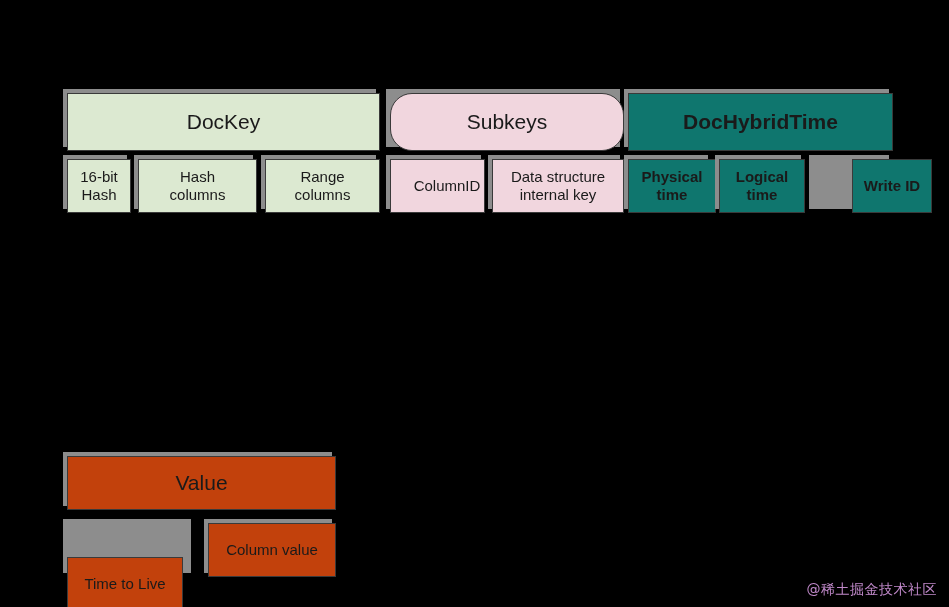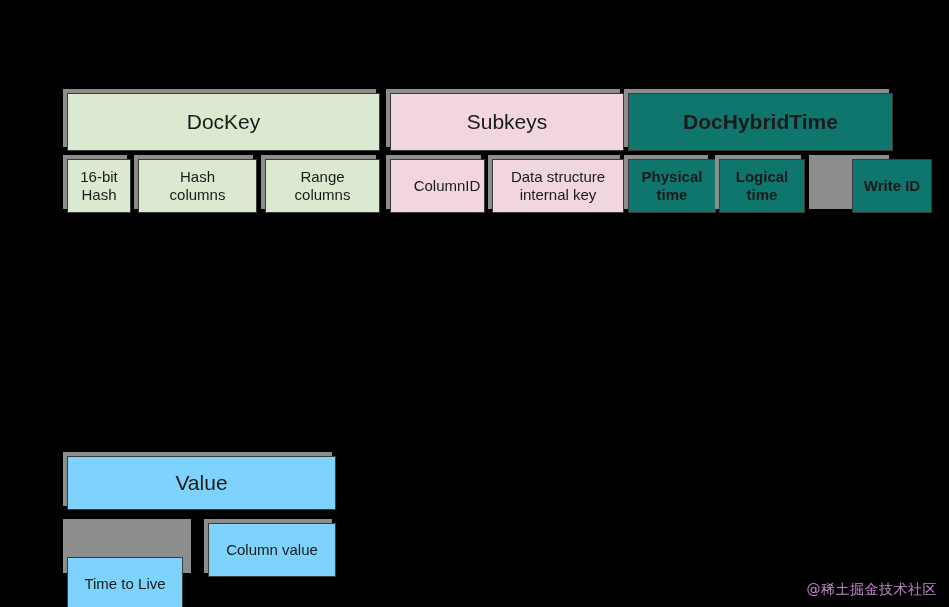--- a/index.html
+++ b/index.html
@@ -38,21 +38,21 @@
   .shadow {
     position: absolute;
     background: #8d8d8d;
     box-sizing: border-box;
   }
 
   
   .fill-green  { background: #dce9d1; }
   .fill-pink   { background: #f1d6de; }
   .fill-blue   { background: #0f766e; font-weight: bold; }
-  .fill-salmon { background: #7dd3fc; }
+  .fill-salmon { background: #c2410c; }
 
   
   .t-head { font-size: 21px; }
   .t-sub  { font-size: 15px; }
   .t-val  { font-size: 21px; }
   .t-valsub { font-size: 15px; }
 
   
   #watermark {
     position: absolute;
@@ -68,21 +68,21 @@
 </style>
 </head>
 <body>
 
 <div class="shadow" style="left:63px;  top:89px;  width:313px; height:58px;"></div>
 <div class="box fill-green t-head" style="left:67px; top:93px; width:313px; height:58px;">
   <span class="lbl">DocKey</span>
 </div>
 
 <div class="shadow" style="left:386px; top:89px; width:234px; height:58px;"></div>
-<div class="box fill-pink t-head" style="left:390px; top:93px; width:234px; height:58px;">
+<div class="box fill-pink t-head" style="left:390px; top:93px; width:234px; height:58px;border-radius:22px;">
   <span class="lbl">Subkeys</span>
 </div>
 
 <div class="shadow" style="left:624px; top:89px; width:265px; height:58px;"></div>
 <div class="box fill-blue t-head" style="left:628px; top:93px; width:265px; height:58px;">
   <span class="lbl">DocHybridTime</span>
 </div>
 
 <div class="shadow" style="left:63px;  top:155px; width:64px;  height:54px;"></div>
 <div class="box fill-green t-sub" style="left:67px; top:159px; width:64px; height:54px;">

